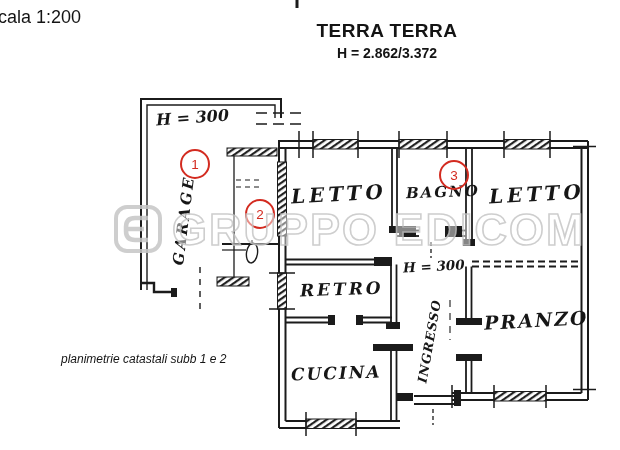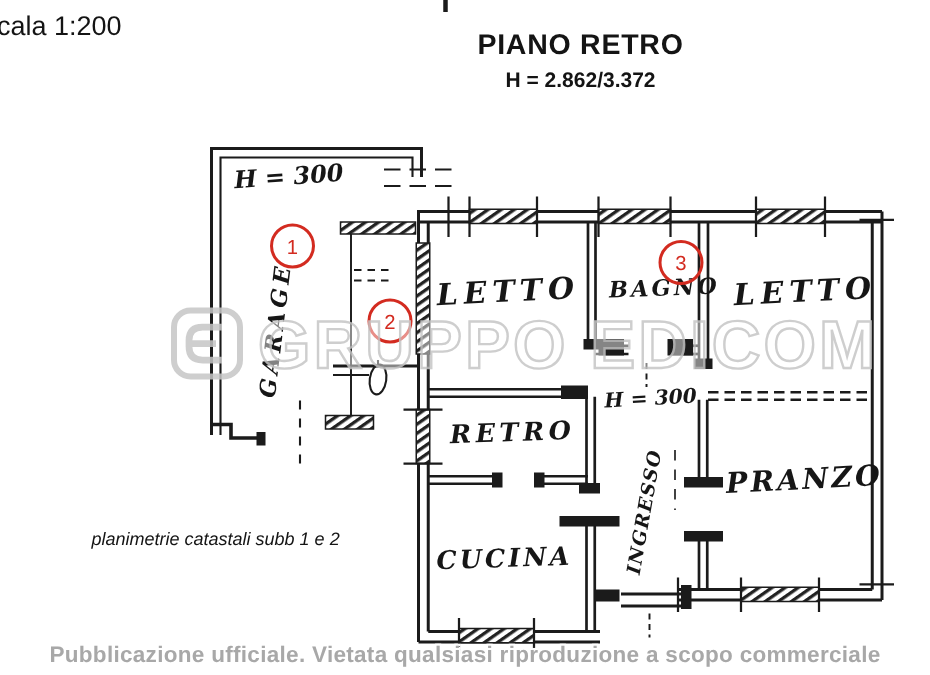--- a/index.html
+++ b/index.html
@@ -178,21 +178,20 @@
   <div class="abs" style="left:112px;top:203px;z-index:4;display:flex;align-items:center;opacity:.85">
     <svg width="52" height="52" viewBox="0 0 52 52">
       <rect x="4" y="4" width="44" height="44" rx="11" fill="none" stroke="#c6c6c6" stroke-width="4"></rect>
       <path d="M36,15 H23 Q14,15 14,24 V28 Q14,37 23,37 H36 M14,26 H32" fill="none" stroke="#c6c6c6" stroke-width="4.5"></path>
     </svg>
     <div class="wm-text" style="margin-left:8px">GRUPPO EDICOM</div>
   </div>
 
   <div class="abs print scale" style="left:-2px;top:7px;z-index:6">cala 1:200</div>
   <div class="abs" style="left:287px;top:20px;width:200px;text-align:center;z-index:6">
-    <div class="print title">PIANO RETRO</div>
+    <div class="print title">TERRA TERRA</div>
     <div class="print subtitle" style="margin-top:3px">H = 2.862/3.372</div>
   </div>
 
   <div class="abs print caption" style="left:61px;top:352px;z-index:6">planimetrie catastali subb 1 e 2</div>
 
-  <div class="abs footer" style="left:0;top:428px;z-index:7">Pubblicazione ufficiale. Vietata qualsiasi riproduzione a scopo commerciale</div>
 
 </div>
 
 </body></html>

